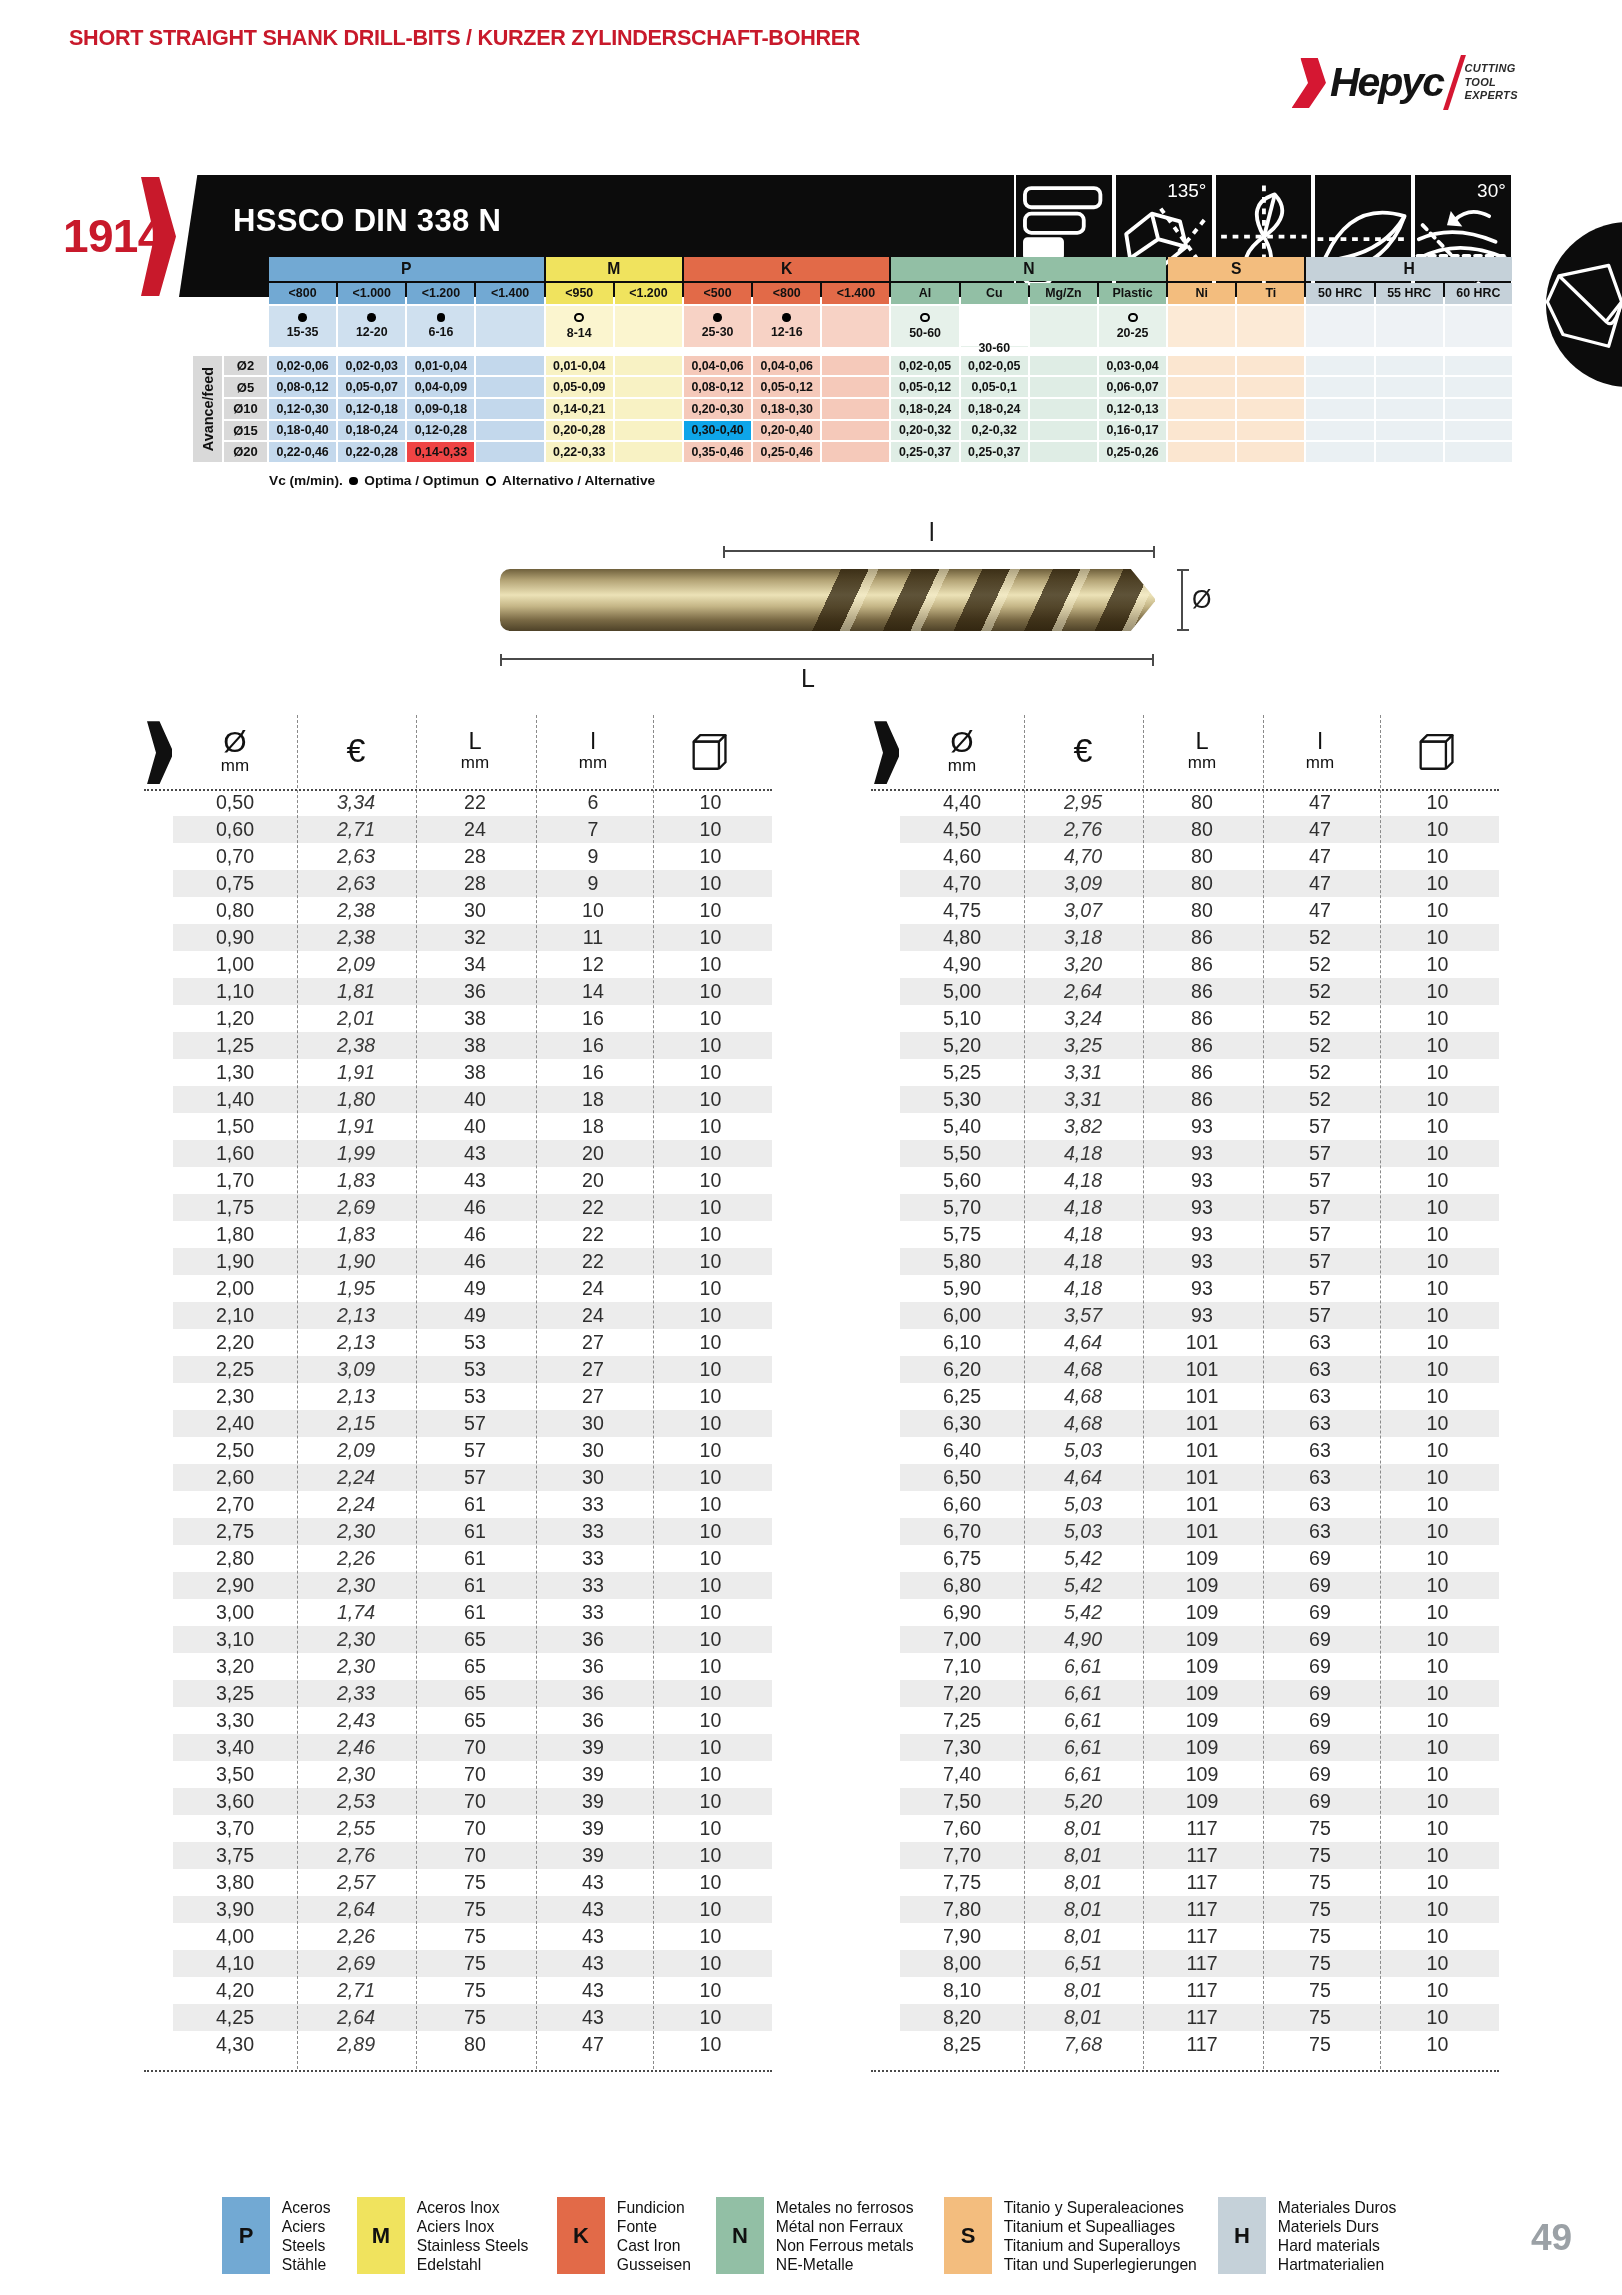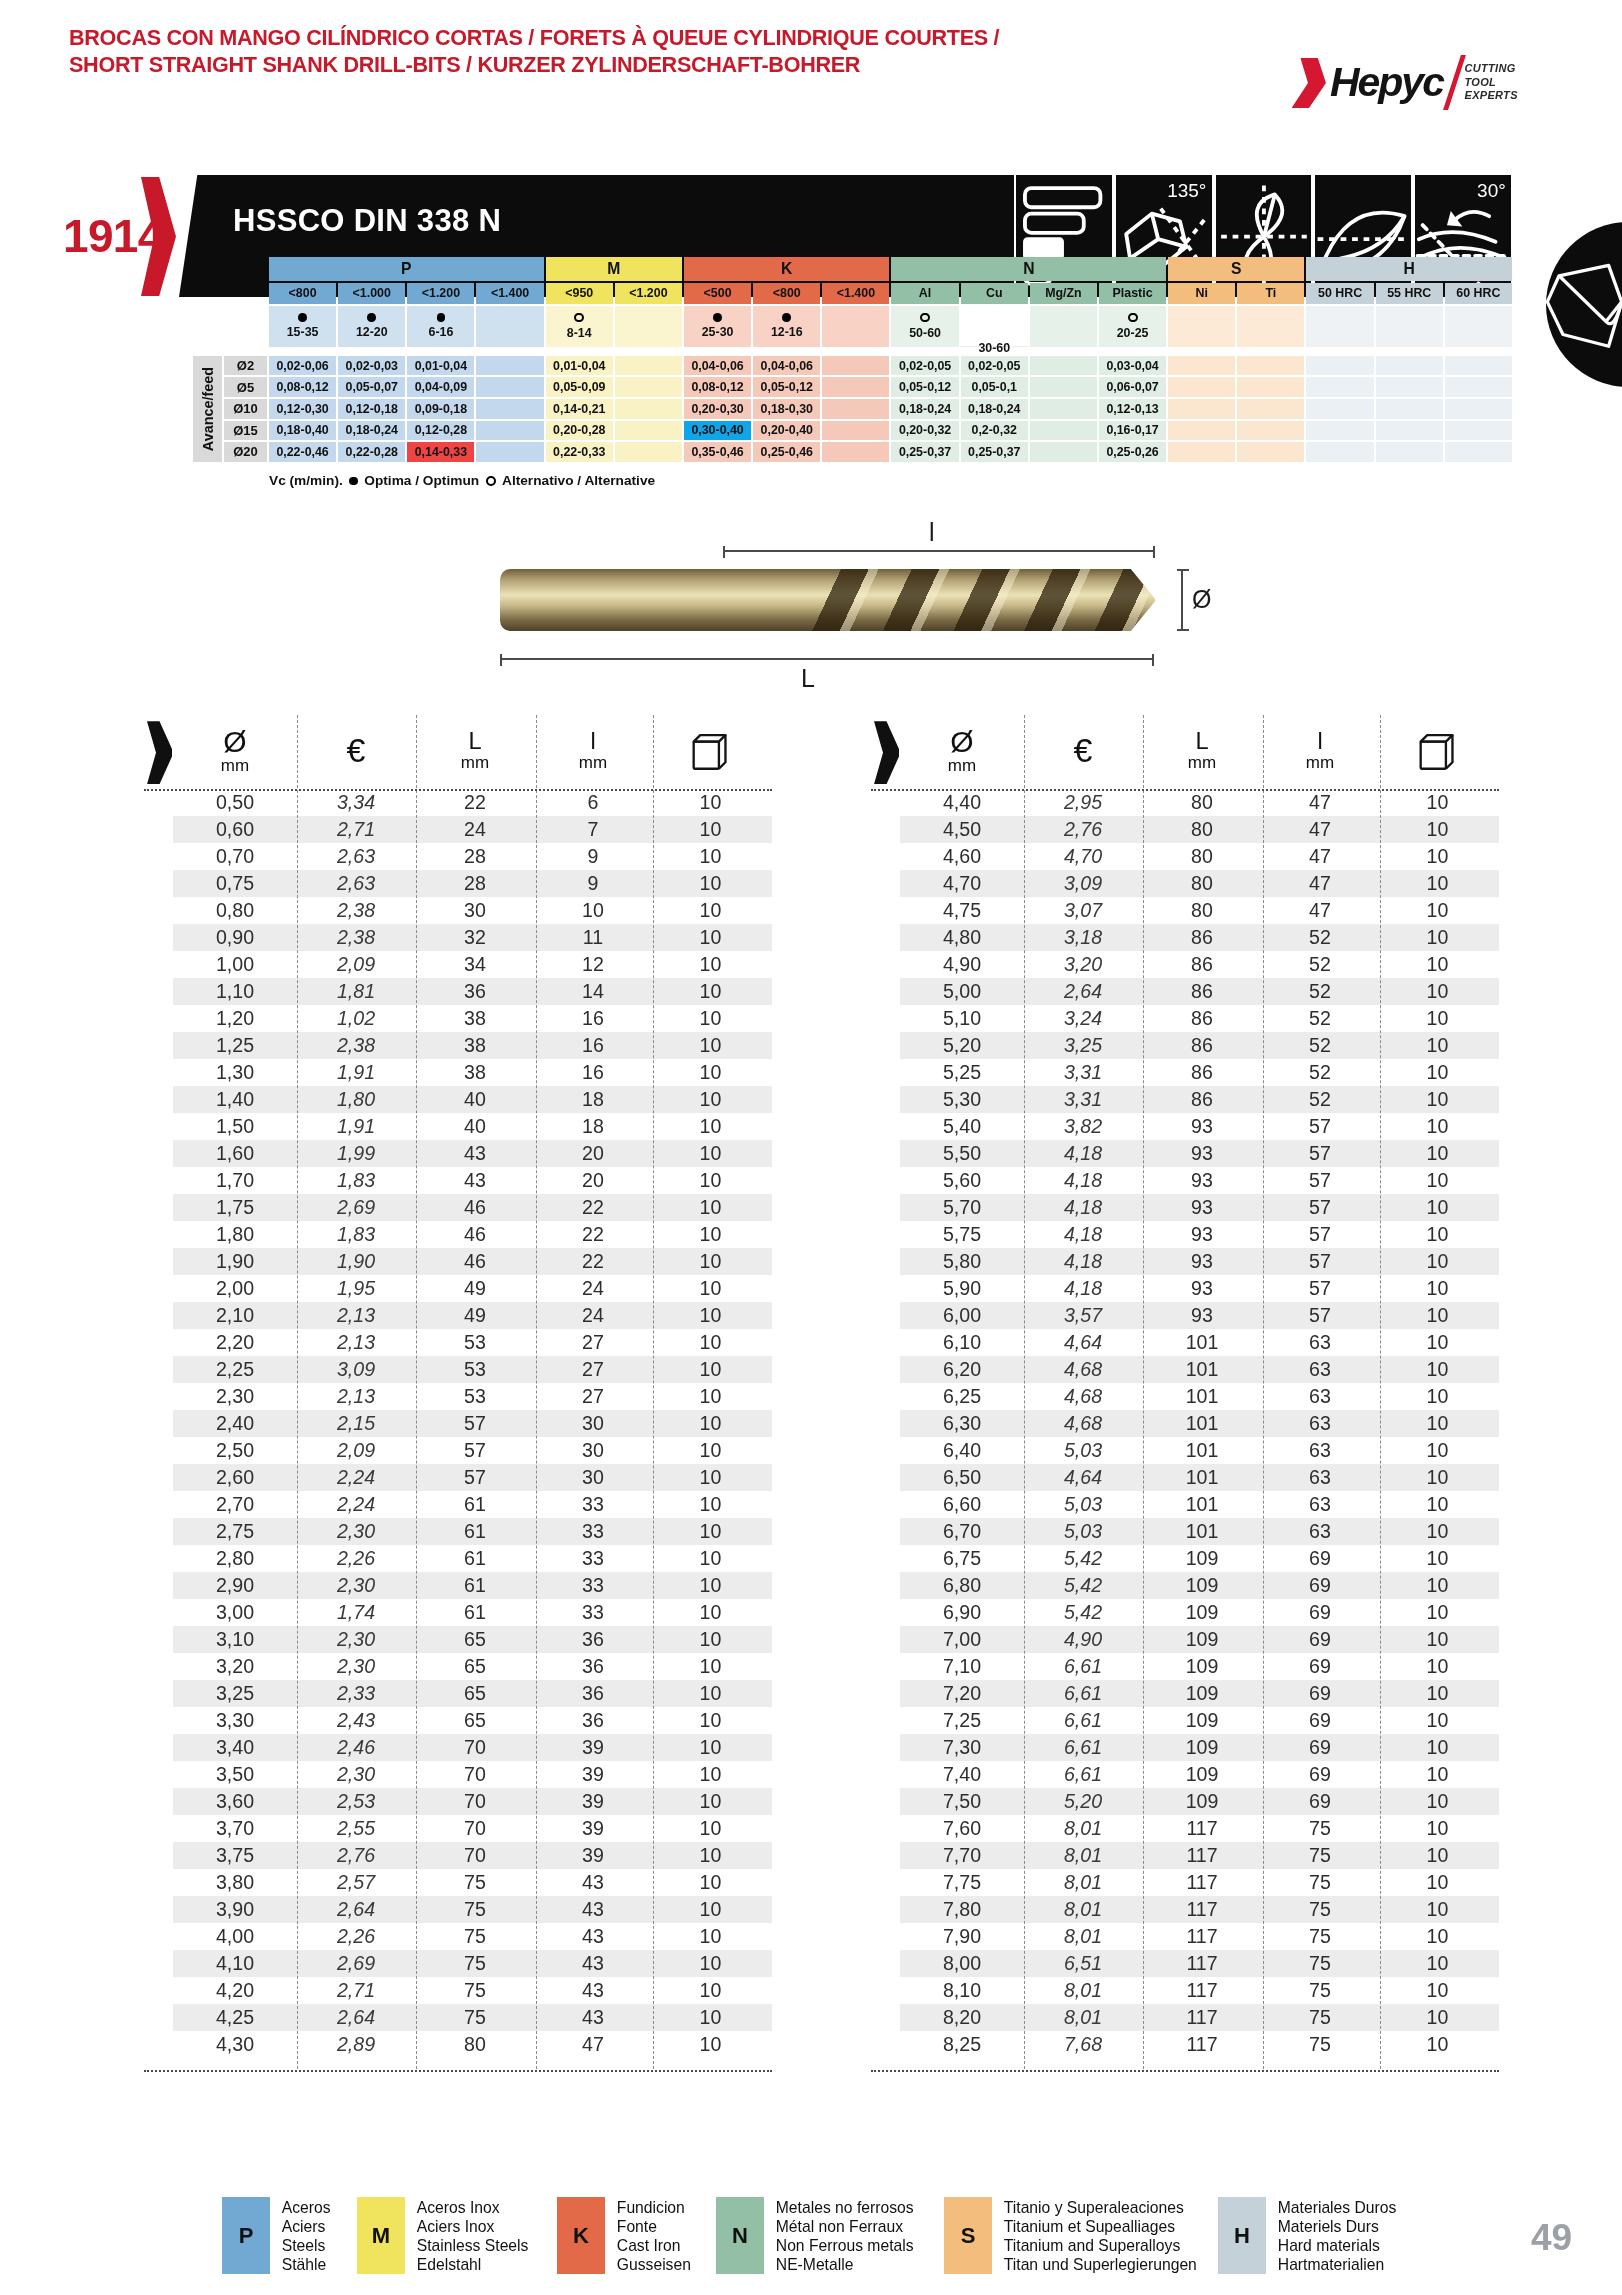--- a/index.html
+++ b/index.html
@@ -90,21 +90,20 @@
   .leg-lines{display:flex;flex-direction:column;font-size:15.7px;line-height:19px;font-weight:500;padding-top:0.7px;}
   .page-num{position:absolute;left:1531px;top:2217px;font-size:37px;font-weight:800;color:#9ba1a6;}
   .box-ico svg{display:block;}
 </style>
 </head>
 <body>
 
 <div class="page">
 
   <div class="doc-title">
-    <div>BROCAS CON MANGO CILÍNDRICO CORTAS / FORETS À QUEUE CYLINDRIQUE COURTES /</div>
     <div>SHORT STRAIGHT SHANK DRILL-BITS / KURZER ZYLINDERSCHAFT-BOHRER</div>
   </div>
 
   <div class="logo">
     <div class="logo-chev"></div>
     <div class="logo-text">Hepyc</div>
     <div class="logo-slash"></div>
     <div class="logo-tag">
       <span>CUTTING</span>
       <span>TOOL</span>
@@ -440,21 +439,21 @@
         </div>
         <div class="pt-row alt">
           <div class="pt-cell">1,10</div>
           <div class="pt-cell price">1,81</div>
           <div class="pt-cell">36</div>
           <div class="pt-cell">14</div>
           <div class="pt-cell">10</div>
         </div>
         <div class="pt-row">
           <div class="pt-cell">1,20</div>
-          <div class="pt-cell price">1,02</div>
+          <div class="pt-cell price">2,01</div>
           <div class="pt-cell">38</div>
           <div class="pt-cell">16</div>
           <div class="pt-cell">10</div>
         </div>
         <div class="pt-row alt">
           <div class="pt-cell">1,25</div>
           <div class="pt-cell price">2,38</div>
           <div class="pt-cell">38</div>
           <div class="pt-cell">16</div>
           <div class="pt-cell">10</div>

